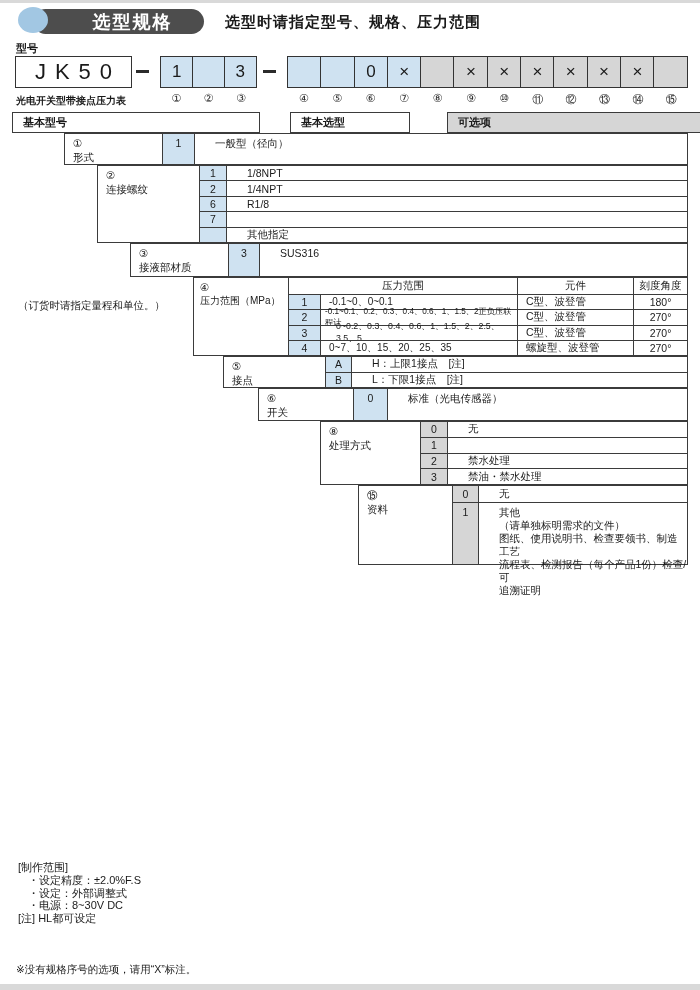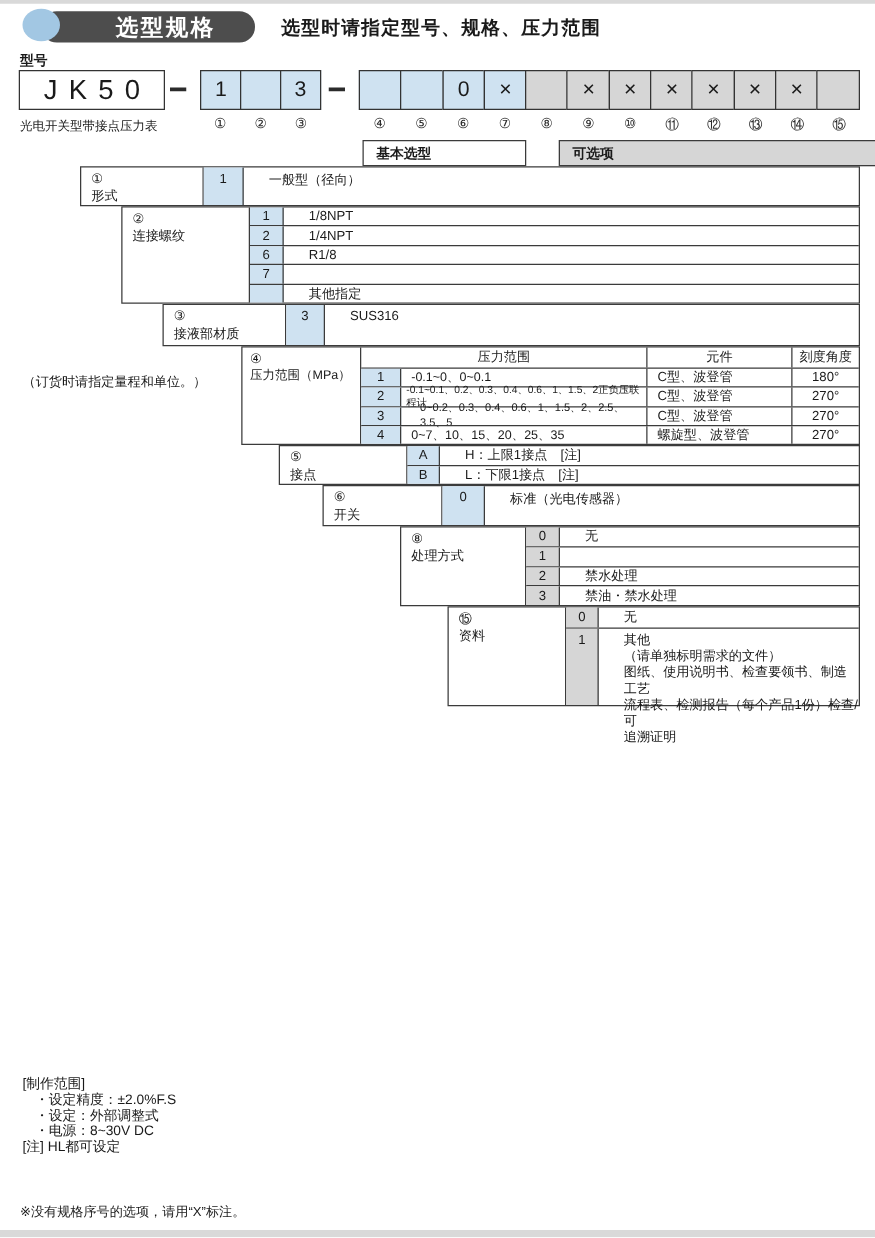--- a/index.html
+++ b/index.html
@@ -19,21 +19,21 @@
   .jk-box{position:absolute;left:15px;top:56px;width:117px;height:32px;border:1.5px solid #333;box-sizing:border-box;
     display:flex;align-items:center;justify-content:center;font-size:22px;letter-spacing:9px;padding-left:9px;}
   .dash{position:absolute;top:70px;width:13px;height:3px;background:#2b2b2b;}
   .boxrow{position:absolute;top:56px;height:32px;display:flex;}
   .mbox{flex:1;border:1.5px solid #333;margin-left:-1.5px;box-sizing:border-box;display:flex;align-items:center;justify-content:center;font-size:17px;}
   .mbox:first-child{margin-left:0;}
   .mbox.blue{background:#cfe2f1;}
   .mbox.gray{background:#d6d6d6;}
   .numrow{position:absolute;top:92px;height:13px;display:flex;}
   .numrow span{flex:1;text-align:center;font-size:11px;color:#2b2b2b;}
-  .model-caption{position:absolute;left:16px;top:94px;font-size:10px;font-weight:normal;}
+  .model-caption{position:absolute;left:16px;top:94px;font-size:10px;font-weight:bold;}
 
   
   .hbox{position:absolute;top:112px;height:21px;border:1px solid #3b3b3b;box-sizing:border-box;
     display:flex;align-items:center;font-size:11px;font-weight:bold;padding-left:10px;}
   .hbox.gray{background:#d6d6d6;margin-left:25px;}
 
   
   .block{position:absolute;border:1px solid #3b3b3b;box-sizing:border-box;display:flex;background:#fff;font-size:10.5px;}
   .lbl{border-right:1px solid #3b3b3b;box-sizing:border-box;padding:2px 0 0 8px;line-height:14px;}
   .lbl span{display:block;}
@@ -103,21 +103,22 @@
     <span>⑨</span>
     <span>⑩</span>
     <span>⑪</span>
     <span>⑫</span>
     <span>⑬</span>
     <span>⑭</span>
     <span>⑮</span>
   </div>
   <div class="model-caption">光电开关型带接点压力表</div>
 
-  <div class="hbox" style="left:290px;width:131px">基本选型</div>
+  <div class="hbox" style="left:12px;width:248px">基本型号</div>
+  <div class="hbox" style="left:290px;width:120px">基本选型</div>
   <div class="hbox gray" style="left:422px;width:266px">可选项</div>
 
   <div class="block" style="left:64px;top:133px;width:624px;height:32px">
     <div class="lbl" style="width:98px">
       <span>①</span>
       <span>形式</span>
     </div>
     <div class="rows">
       <div class="row top">
         <div class="code" style="width:32px">1</div>

